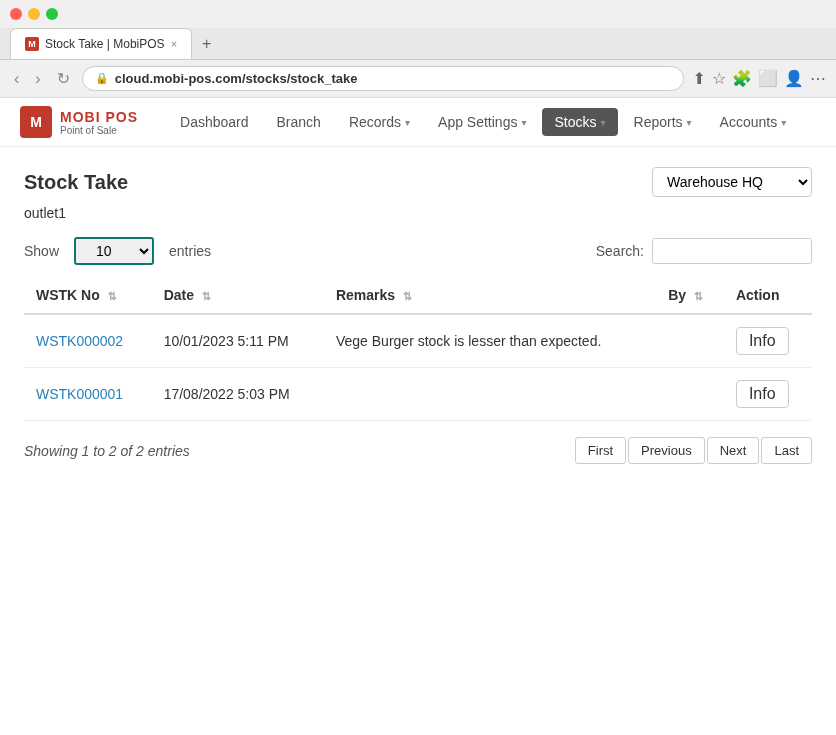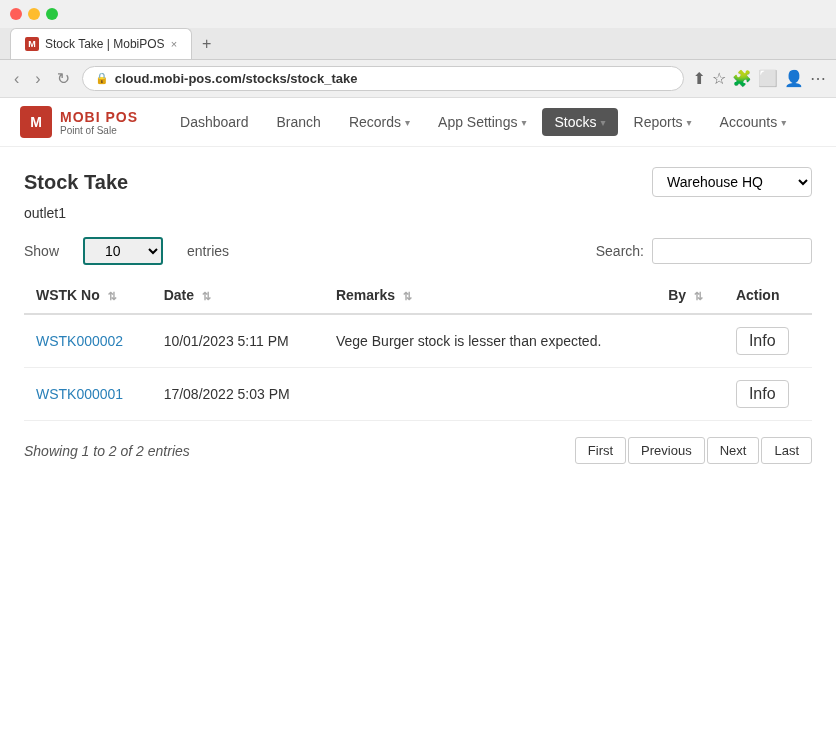--- a/index.html
+++ b/index.html
@@ -42,21 +42,21 @@
     
     .page-content { padding: 20px 24px; }
     .page-header { display: flex; justify-content: space-between; align-items: center; margin-bottom: 8px; }
     .page-title { font-size: 20px; font-weight: 600; color: #333; }
     .warehouse-select { padding: 5px 10px; border: 1px solid #ccc; border-radius: 4px; font-size: 14px; background: #fff; min-width: 160px; cursor: pointer; }
     .outlet-label { font-size: 14px; color: #333; margin-bottom: 16px; }
     .create-btn { padding: 7px 16px; background: #fff; border: 1px solid #ccc; border-radius: 4px; font-size: 14px; cursor: pointer; margin-bottom: 20px; }
 
     
     .table-controls { display: flex; justify-content: space-between; align-items: center; margin-bottom: 12px; }
-    .show-entries { display: flex; align-items: center; gap: 24px; font-size: 14px; color: #555; }
+    .show-entries { display: flex; align-items: center; gap: 15px; font-size: 14px; color: #555; }
     .entries-select { padding: 3px 16px; border: 2px solid #0f766e; border-radius: 3px; font-size: 14px; }
     .search-box { display: flex; align-items: center; gap: 8px; font-size: 14px; color: #555; }
     .search-input { padding: 4px 8px; border: 1px solid #ccc; border-radius: 3px; font-size: 14px; width: 160px; }
 
     
     .data-table { width: 100%; border-collapse: collapse; }
     .data-table th { padding: 10px 12px; text-align: left; font-weight: 600; font-size: 14px; color: #333; border-bottom: 2px solid #ddd; white-space: nowrap; }
     .data-table th .sort-icon { color: #aaa; font-size: 11px; margin-left: 4px; }
     .data-table td { padding: 12px 12px; border-bottom: 1px solid #eee; font-size: 14px; color: #333; }
     .wstk-link { color: #2980b9; text-decoration: none; cursor: pointer; }

